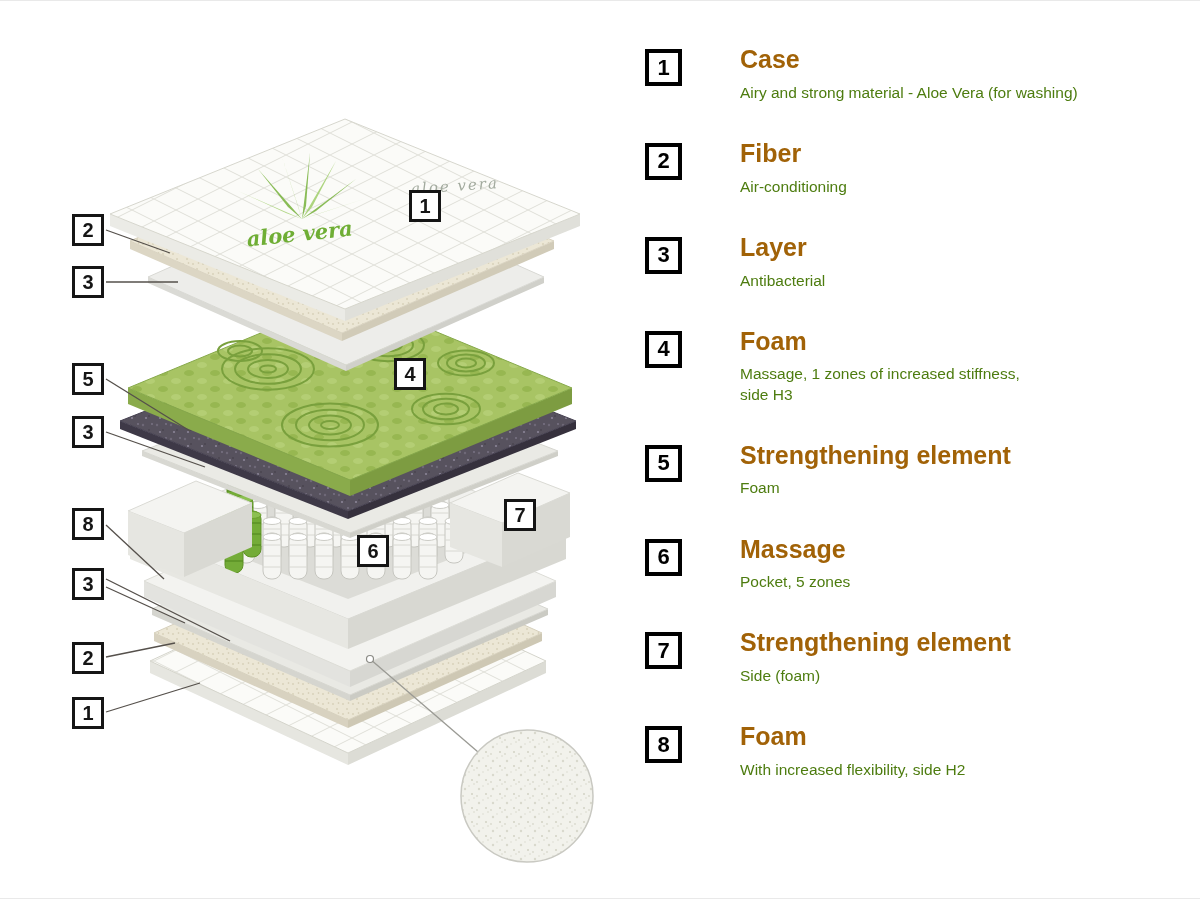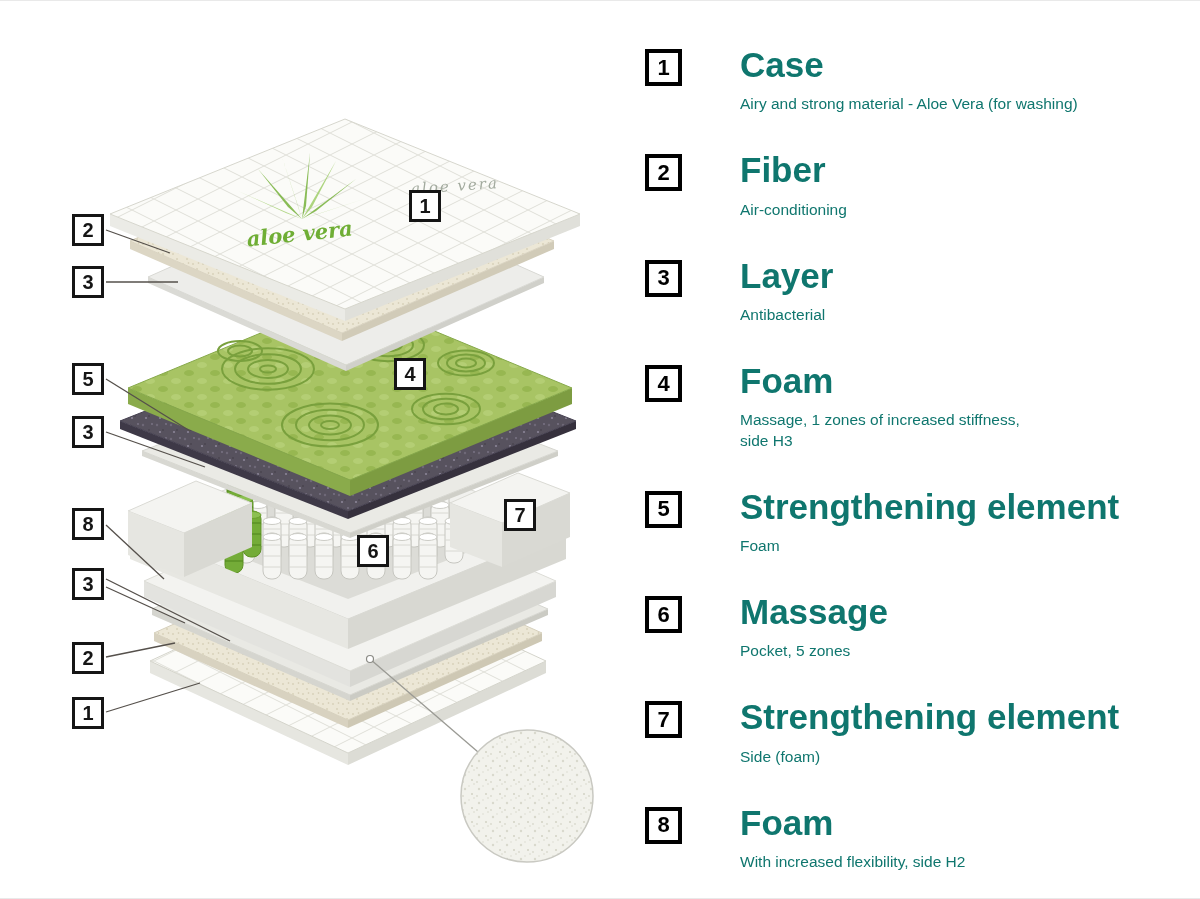--- a/index.html
+++ b/index.html
@@ -17,22 +17,22 @@
     font-size:20px;font-weight:bold;color:#151515;z-index:5;
   }
   
   .legend-panel{position:absolute;left:645px;top:44px;width:545px;}
   .legend-item{display:grid;grid-template-columns:95px 1fr;margin-bottom:36px;}
   .lbox{
     width:29px;height:29px;background:#ffffff;border:4px solid #000000;
     display:flex;align-items:center;justify-content:center;
     font-size:22px;font-weight:bold;color:#000;margin-top:4px;
   }
-  .ltitle{font-size:35px;font-weight:bold;color:#0f766e;line-height:1.15;}
-  .ldesc{font-size:15.5px;color:#0f766e;margin-top:9px;white-space:pre-line;line-height:1.3;}
+  .ltitle{font-size:25px;font-weight:bold;color:#a16207;line-height:1.15;}
+  .ldesc{font-size:15.5px;color:#4d7c0f;margin-top:9px;white-space:pre-line;line-height:1.3;}
 </style>
 </head>
 <body>
 
 <div class="diagram-panel">
 
   <svg width="640" height="899" viewBox="0 0 640 899">
     <defs>
       <pattern id="quiltP" width="44" height="22" patternUnits="userSpaceOnUse">
         <rect width="44" height="22" fill="#fbfbf8"></rect>

